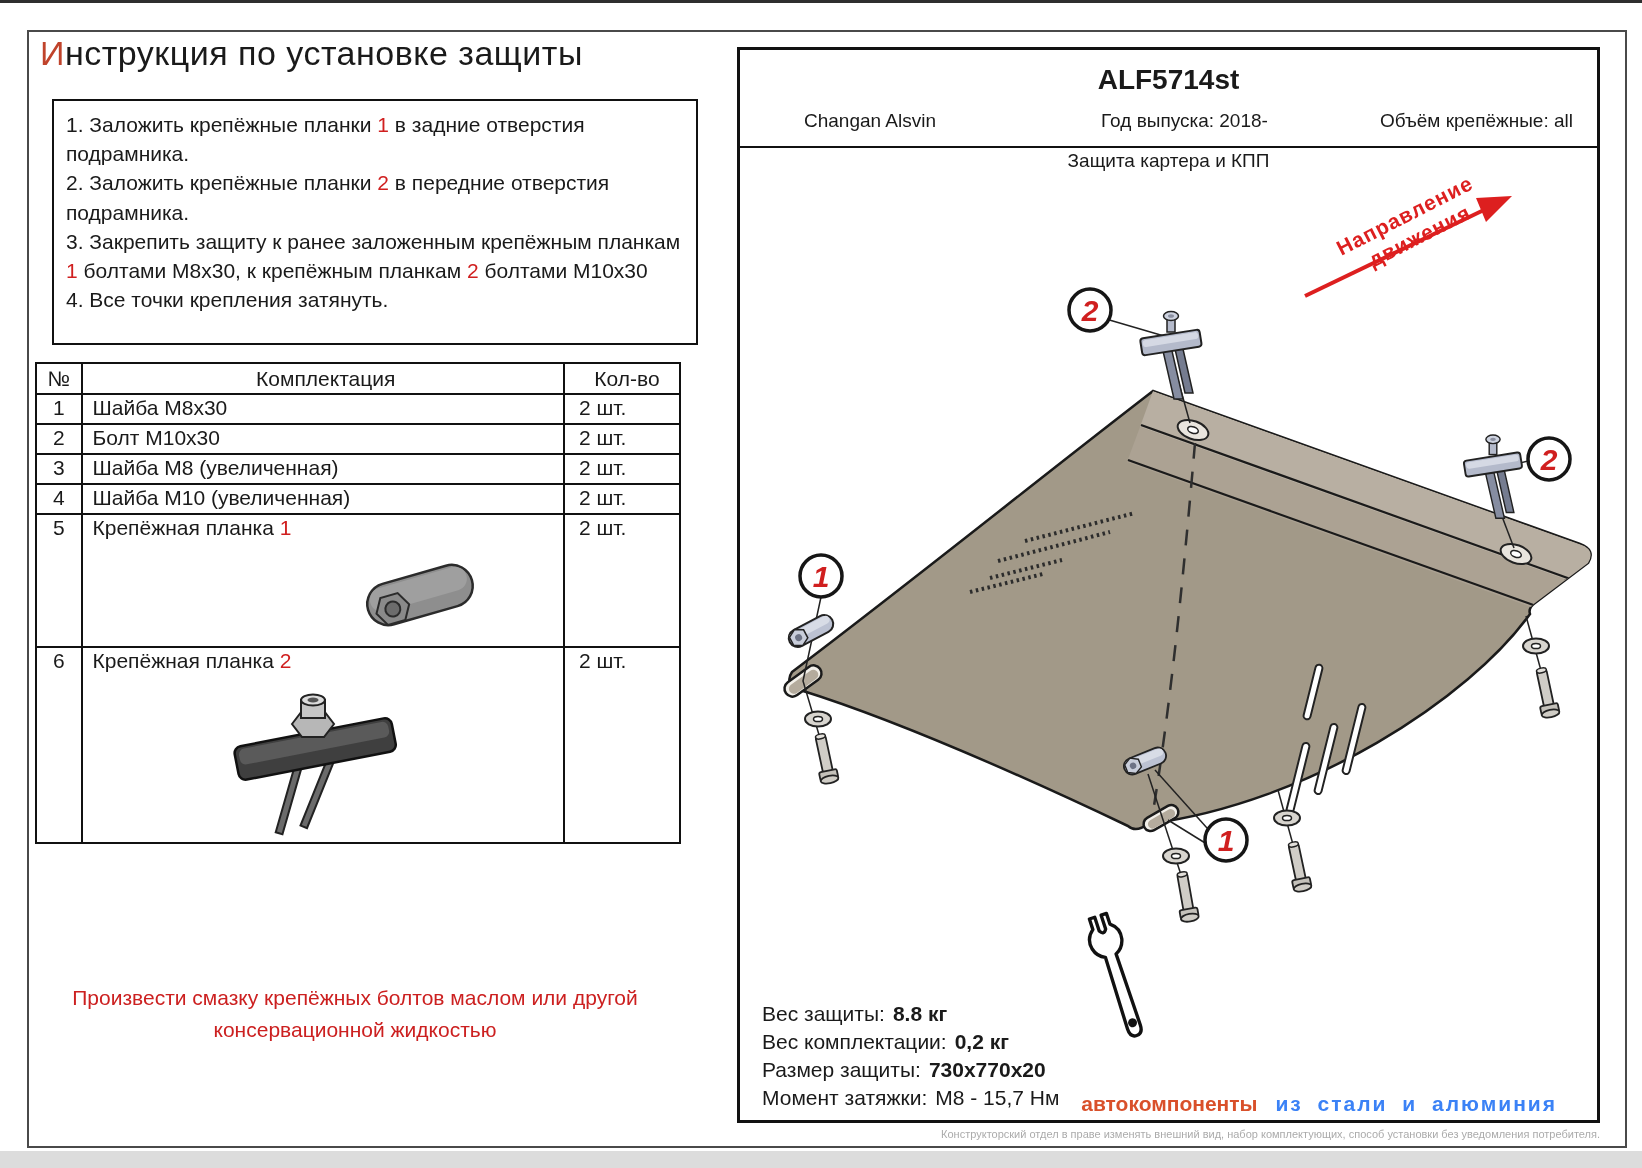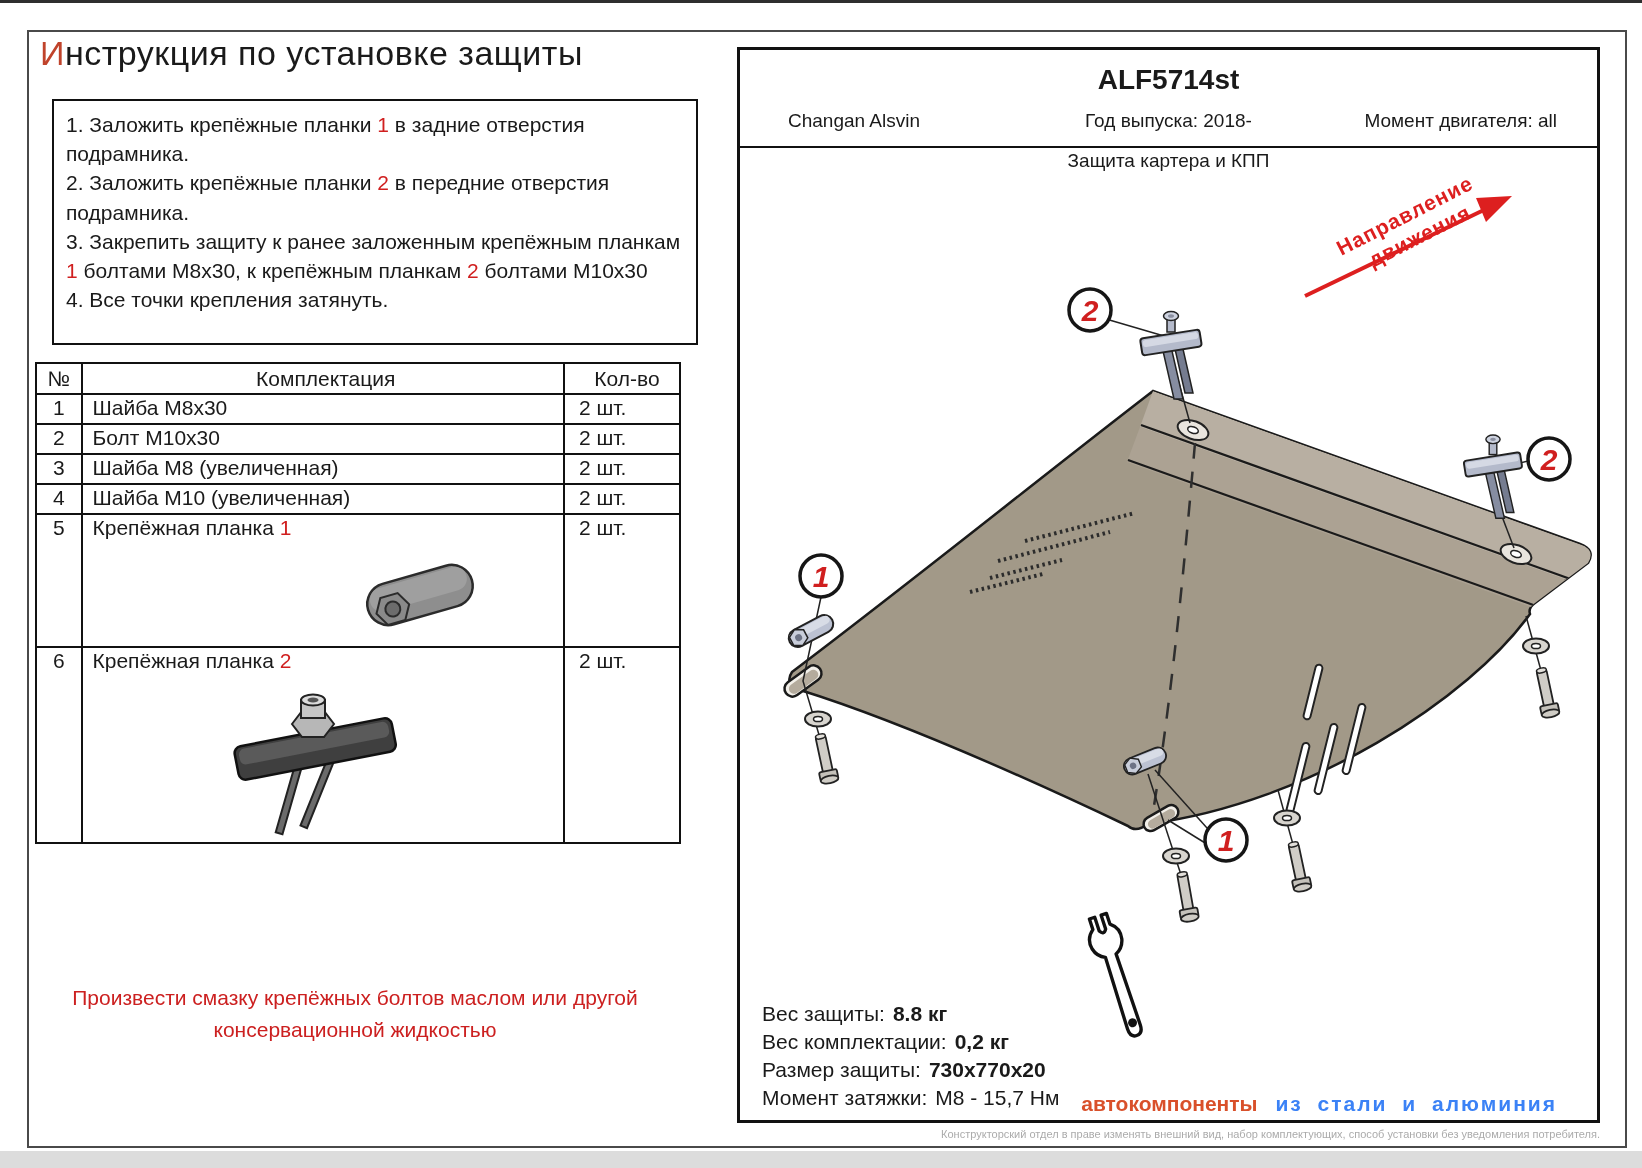--- a/index.html
+++ b/index.html
@@ -30,21 +30,21 @@
   .row-tall6 td { height:196px; }
   .part-illustration { position:absolute; }
 
   #warning-text { left:25px; top:982px; width:660px; text-align:center; color:#cc2020;
     font-size:21px; line-height:1.5; }
 
   
   #panel { left:737px; top:47px; width:863px; height:1076px; border:3px solid #111; background:#fff; }
   #panel-header { position:absolute; left:0; top:0; width:100%; height:90px; border-bottom:2px solid #111;margin-top:8px; }
   #model-code { position:absolute; left:0; top:6px; width:100%; text-align:center; font-size:28px; font-weight:700; }
-  #header-row2 { position:absolute; left:0; top:52px; width:100%; height:28px; font-size:19px; }
+  #header-row2 { position:absolute; left:16px; top:52px; width:100%; height:28px; font-size:19px; }
   #vehicle-name { position:absolute; left:48px; top:0; }
   #year-label { position:absolute; left:0; top:0; width:100%; text-align:center; }
   #engine-label { position:absolute; right:40px; top:0; }
   #drawing-title { position:absolute; left:0; top:100px; width:100%; text-align:center; font-size:19px; }
 
   #drawing-svg { position:absolute; left:0; top:128px; width:863px; height:860px; }
 
   #specs-block { position:absolute; left:22px; top:950px; font-size:21px; line-height:28px; }
   .spec-line .spec-label { margin-right:8px; }
   .v-bold { font-weight:700; }
@@ -151,21 +151,21 @@
   </table>
 
 <div id="warning-text" class="abs">Произвести смазку крепёжных болтов маслом или другой консервационной жидкостью</div>
 
 <div id="panel" class="abs">
   <div id="panel-header">
     <div id="model-code">ALF5714st</div>
     <div id="header-row2">
       <span id="vehicle-name">Changan Alsvin</span>
       <span id="year-label">Год выпуска: 2018-</span>
-      <span id="engine-label">Момент двигателя: all</span>
+      <span id="engine-label">Объём крепёжные: all</span>
     </div>
   </div>
   <div id="drawing-title">Защита картера и КПП</div>
 
   <svg id="drawing-svg" viewBox="0 0 863 860">
     <defs>
       <clipPath id="plateClip">
         <path d="M 413,213 L 840,366 Q 856,372 848,385 L 795,425 Q 788,430 790,436
                  C 730,520 570,625 408,646 Q 396,655 388,648
                  C 270,592 150,540 60,512 Q 44,506 52,494

